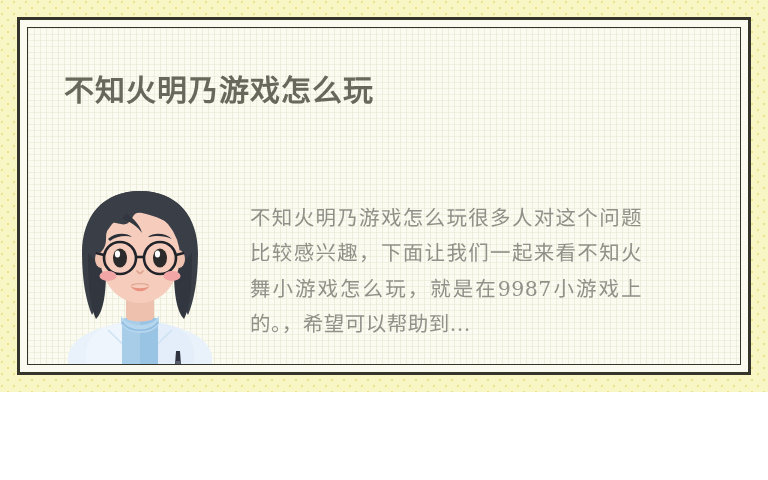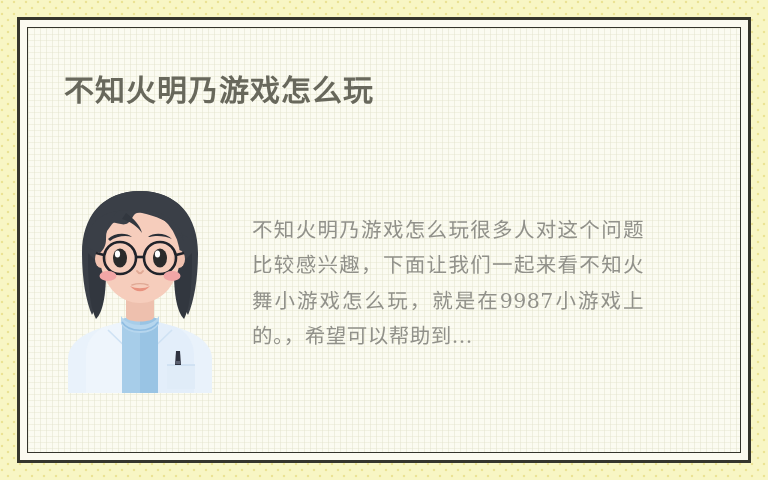--- a/index.html
+++ b/index.html
@@ -11,21 +11,21 @@
     width: 768px;
     height: 480px;
     overflow: hidden;
     font-family: "Liberation Sans", "DejaVu Sans", sans-serif;
   }
 
   
   .canvas {
     position: relative;
     width: 768px;
-    height: 480px;
+    height: 392px;
     box-sizing: border-box;
     background-color: #f8f6c4;
     background-image:
       radial-gradient(circle at 2px 2px, #ebe394 1.4px, rgba(235,227,148,0) 1.6px),
       radial-gradient(circle at 8px 8px, #ebe394 1.4px, rgba(235,227,148,0) 1.6px);
     background-size: 12px 12px, 12px 12px;
     background-position: 0 0, 0 0;
   }
 
   
@@ -88,22 +88,22 @@
     flex: 0 0 152px;
   }
   .avatar-wrap svg {
     display: block;
     width: 152px;
     height: 210px;
   }
 
   .body-text {
     flex: 1 1 auto;
-    margin: 16px;
-    padding-left: 20px;
+    margin: 4px;
+    padding-left: 30px;
     padding-top: 14px;
     font-family: "DejaVu Serif", "Liberation Serif", serif;
     font-size: 20.5px;
     line-height: 1.72;
     letter-spacing: 0.5px;
     color: #91918a;
     text-align: justify;
     word-break: break-all;
     max-width: 392px;
   }

